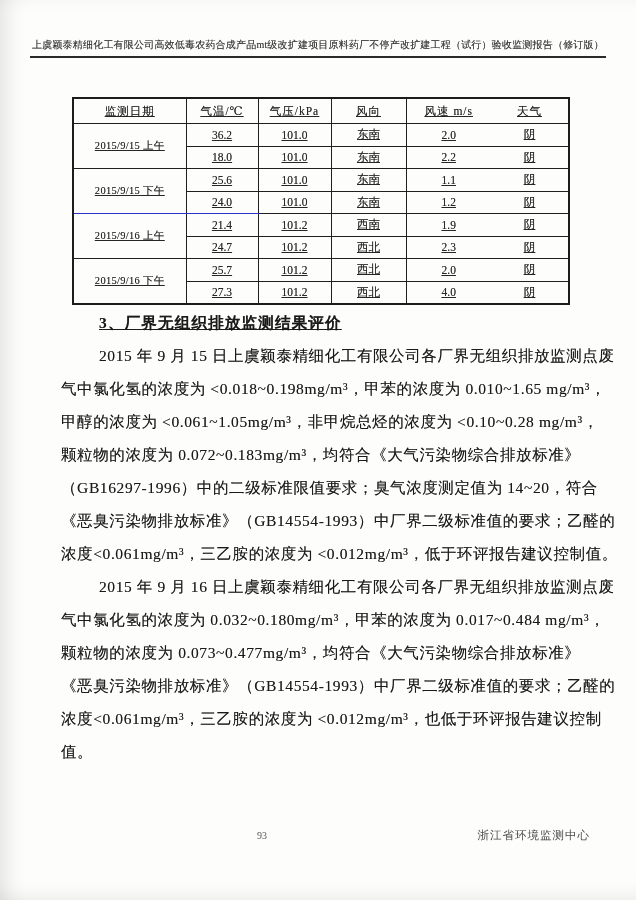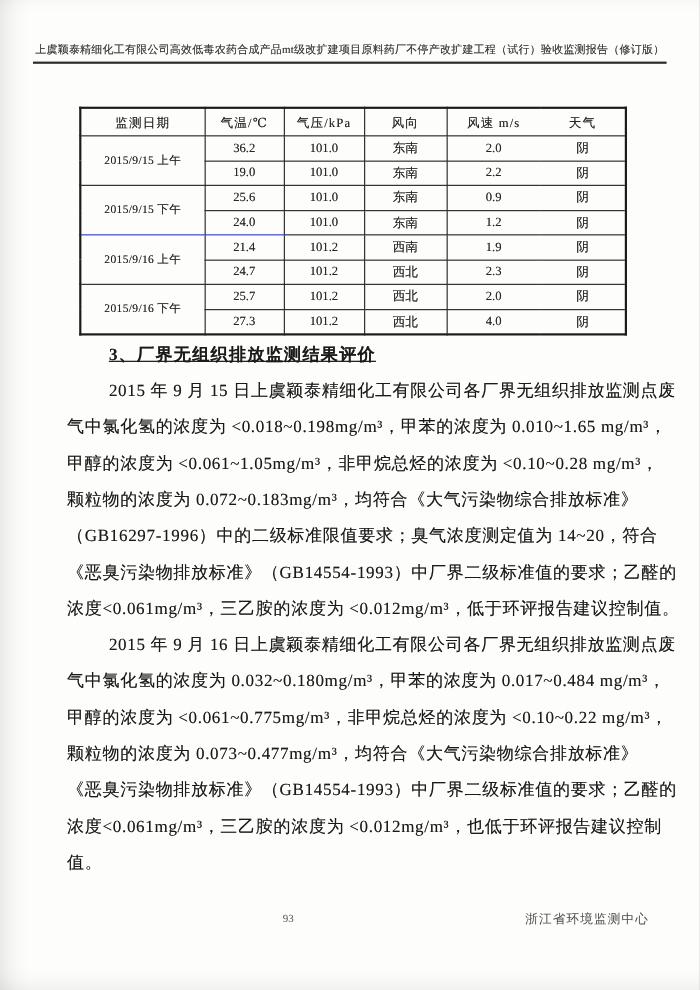--- a/index.html
+++ b/index.html
@@ -22,21 +22,21 @@
   .caption .ttl{position:absolute;left:0;width:100%;text-align:center;letter-spacing:2px;}
   
   table.met{
     position:absolute;left:72px;top:97px;width:496px;height:198px;
     border-collapse:collapse;table-layout:fixed;
     font-size:11.5px;
   }
   table.met{border:2px solid #1c1c1c;}
   table.met th,table.met td{
     border:1px solid #1f1f1f;text-align:center;vertical-align:middle;
-    padding:0;font-weight:normal;color:#262626;
+    padding:0;font-weight:normal;color:#262626;text-decoration:underline;
   }
   table.met th{height:24px;letter-spacing:1px;}
   table.met td{height:21.5px;}
   td.datec{font-size:10.5px;letter-spacing:.3px;margin-left:36px;}
   .nr{border-right:none !important;}
   .nl{border-left:none !important;}
   .blue-b{border-bottom:1.5px solid #2a35c8 !important;}
   
   .textblock{position:absolute;left:61px;top:306px;width:515px;}
   .tline{
@@ -79,33 +79,33 @@
 
     <tr>
       <td class="datec" rowspan="2">2015/9/15 上午</td>
       <td>36.2</td>
       <td>101.0</td>
       <td>东南</td>
       <td class="nr">2.0</td>
       <td class="nl">阴</td>
     </tr>
     <tr>
-      <td>19.0</td>
+      <td>18.0</td>
       <td>101.0</td>
       <td>东南</td>
       <td class="nr">2.2</td>
       <td class="nl">阴</td>
     </tr>
 
     <tr>
       <td class="datec blue-b" rowspan="2">2015/9/15 下午</td>
       <td>25.6</td>
       <td>101.0</td>
       <td>东南</td>
-      <td class="nr">0.9</td>
+      <td class="nr">1.1</td>
       <td class="nl">阴</td>
     </tr>
     <tr>
       <td class="blue-b">24.0</td>
       <td>101.0</td>
       <td>东南</td>
       <td class="nr">1.2</td>
       <td class="nl">阴</td>
     </tr>
 
@@ -149,21 +149,20 @@
     <div class="tline indent">2015 年 9 月 15 日上虞颖泰精细化工有限公司各厂界无组织排放监测点废</div>
     <div class="tline">气中氯化氢的浓度为 &lt;0.018~0.198mg/m³，甲苯的浓度为 0.010~1.65 mg/m³，</div>
     <div class="tline">甲醇的浓度为 &lt;0.061~1.05mg/m³，非甲烷总烃的浓度为 &lt;0.10~0.28 mg/m³，</div>
     <div class="tline">颗粒物的浓度为 0.072~0.183mg/m³，均符合《大气污染物综合排放标准》</div>
     <div class="tline">（GB16297-1996）中的二级标准限值要求；臭气浓度测定值为 14~20，符合</div>
     <div class="tline">《恶臭污染物排放标准》（GB14554-1993）中厂界二级标准值的要求；乙醛的</div>
     <div class="tline">浓度&lt;0.061mg/m³，三乙胺的浓度为 &lt;0.012mg/m³，低于环评报告建议控制值。</div>
 
     <div class="tline indent">2015 年 9 月 16 日上虞颖泰精细化工有限公司各厂界无组织排放监测点废</div>
     <div class="tline">气中氯化氢的浓度为 0.032~0.180mg/m³，甲苯的浓度为 0.017~0.484 mg/m³，</div>
-    <div class="tline">甲醇的浓度为 &lt;0.061~0.775mg/m³，非甲烷总烃的浓度为 &lt;0.10~0.22 mg/m³，</div>
     <div class="tline">颗粒物的浓度为 0.073~0.477mg/m³，均符合《大气污染物综合排放标准》</div>
     <div class="tline">《恶臭污染物排放标准》（GB14554-1993）中厂界二级标准值的要求；乙醛的</div>
     <div class="tline">浓度&lt;0.061mg/m³，三乙胺的浓度为 &lt;0.012mg/m³，也低于环评报告建议控制</div>
     <div class="tline short">值。</div>
   </div>
 
   <div class="pageno">93</div>
   <div class="footer-org">浙江省环境监测中心</div>
 
 </div>

